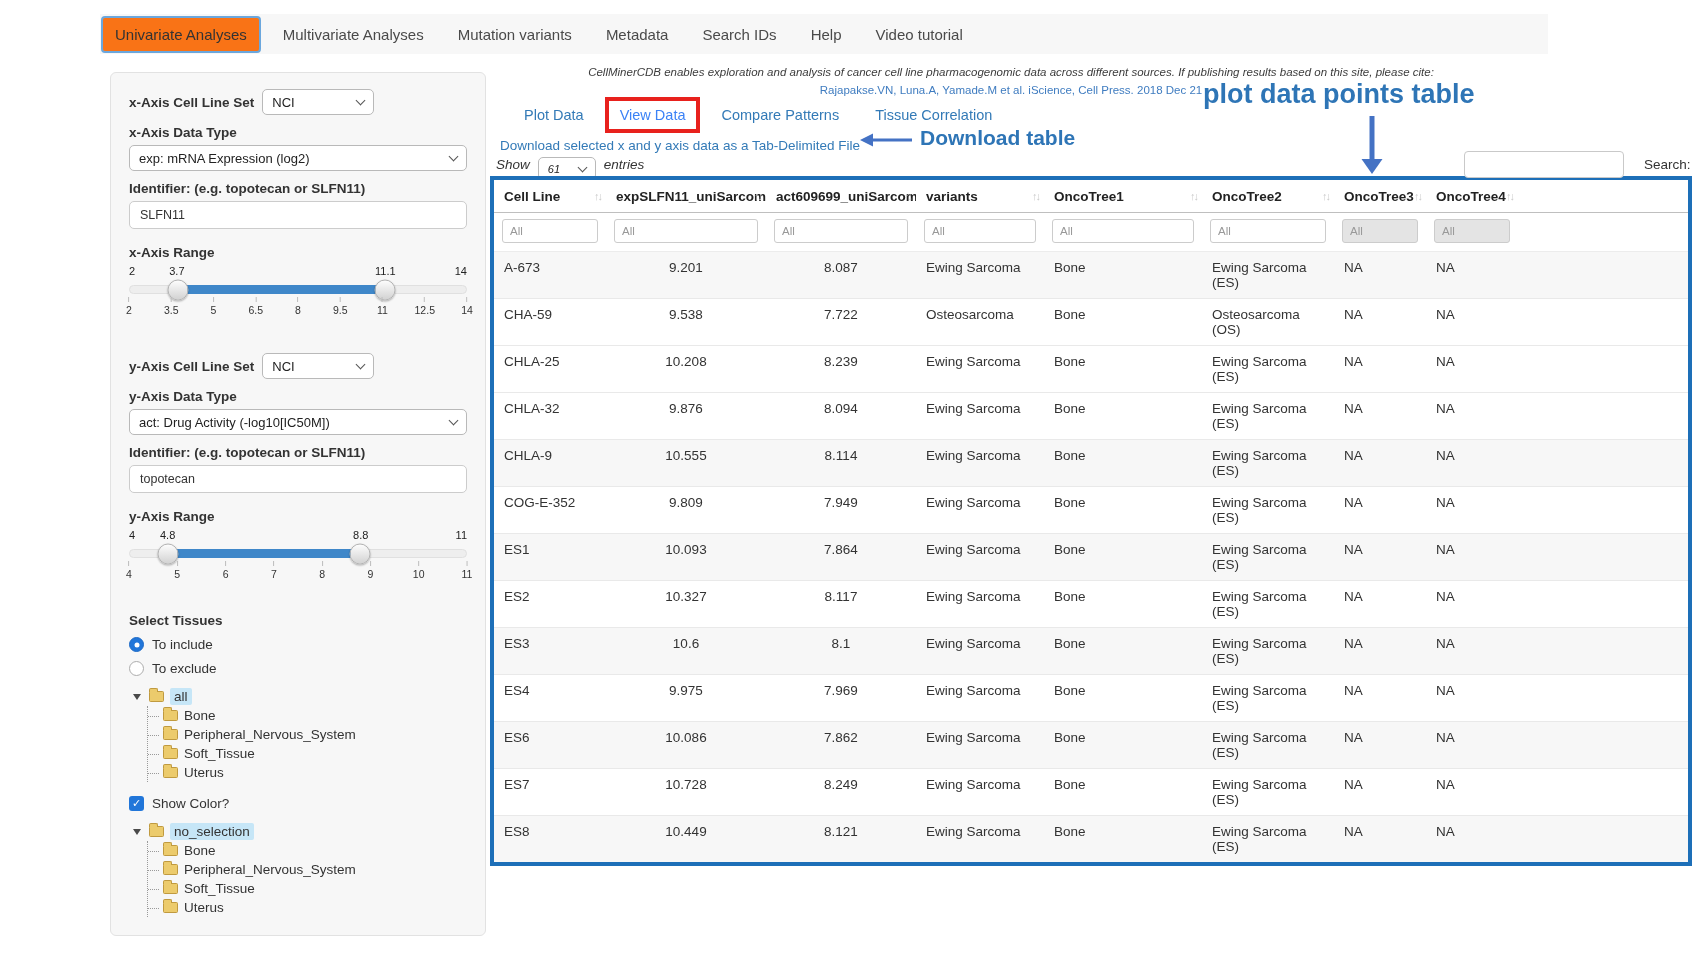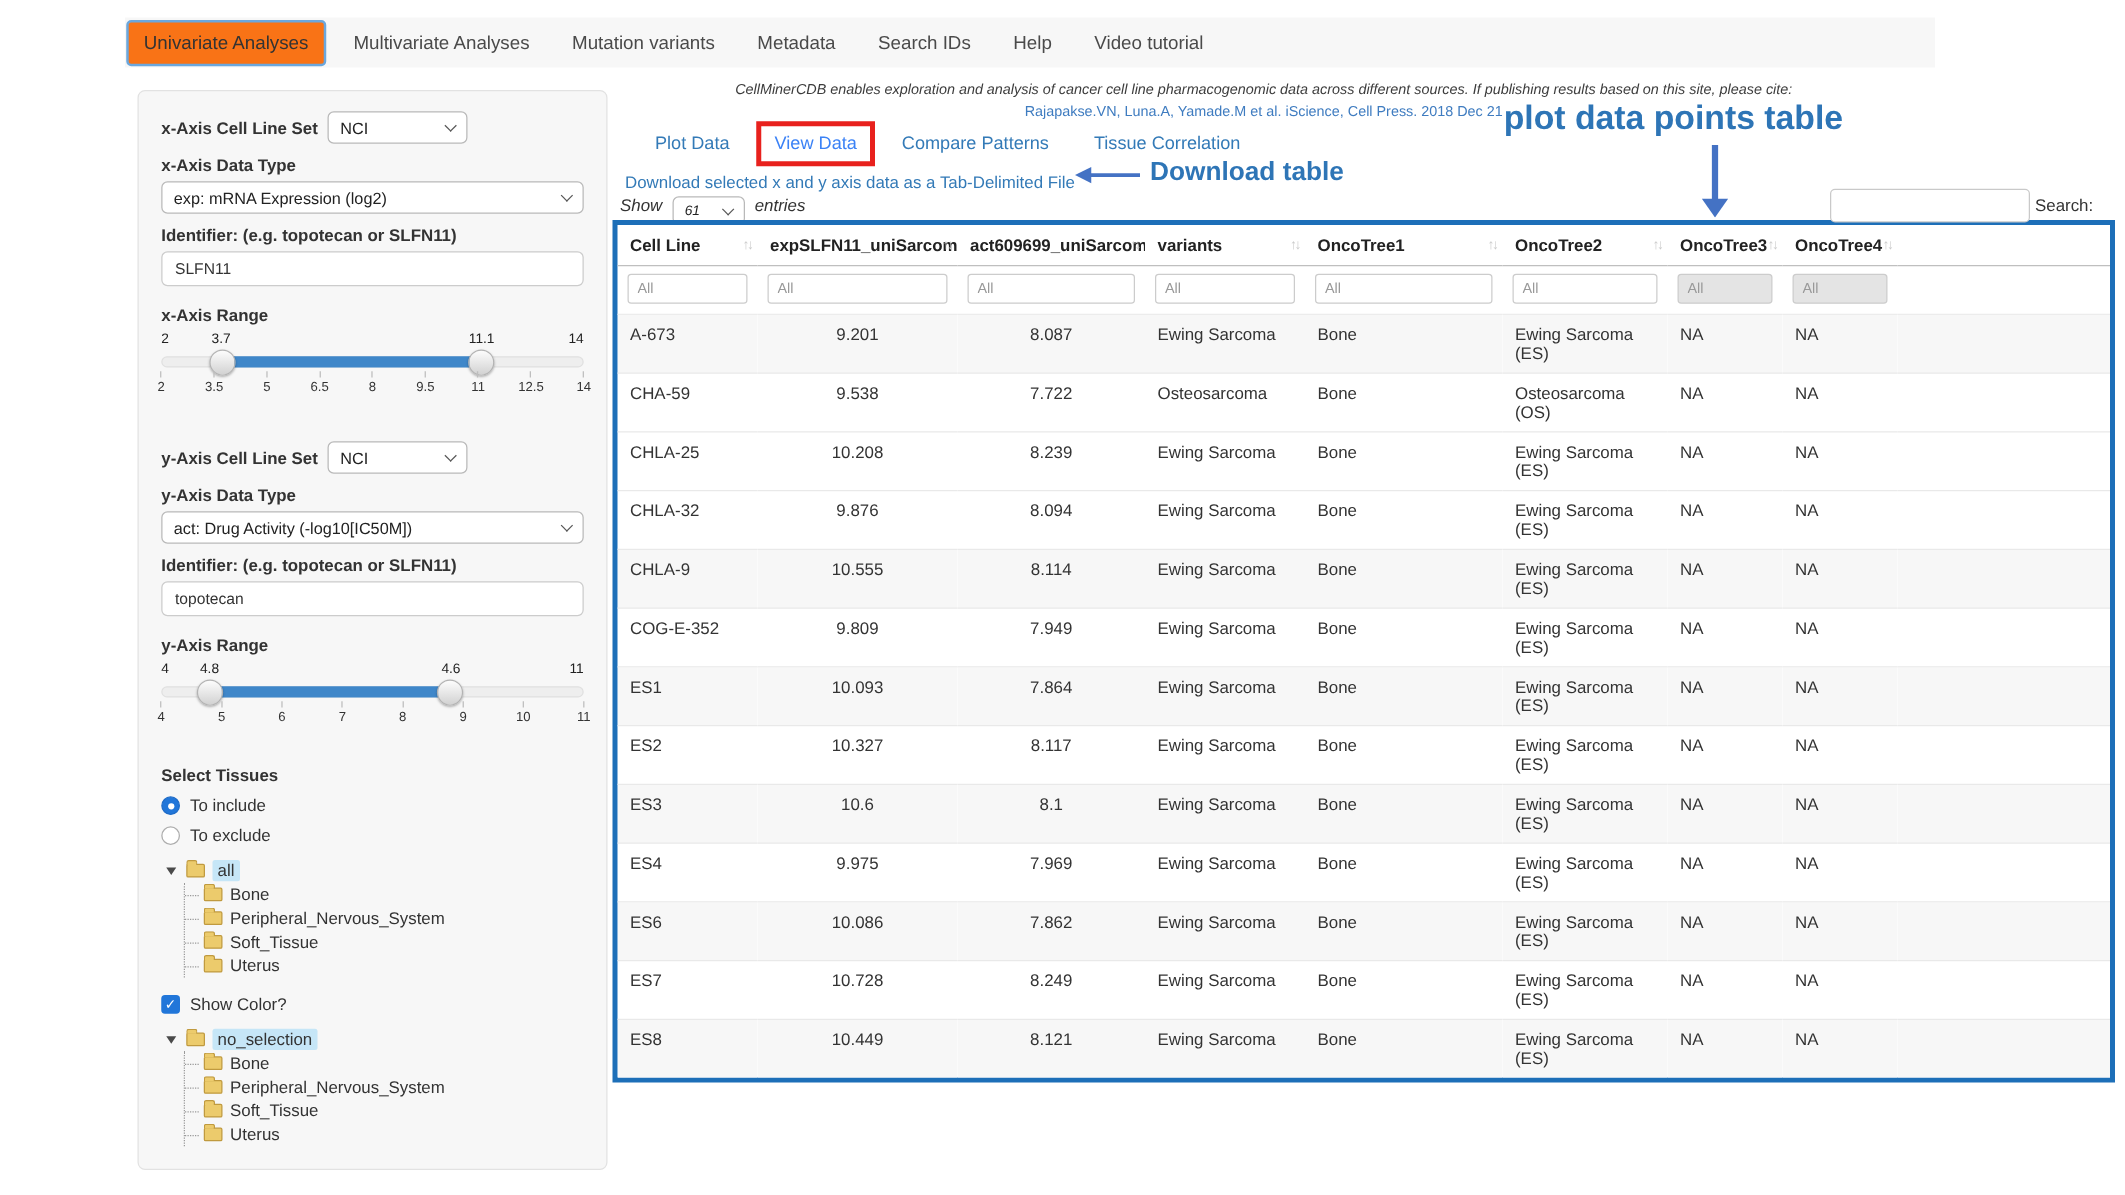--- a/index.html
+++ b/index.html
@@ -77,21 +77,21 @@
   
   .citation  { position:absolute; left:490px; top:66px; width:1042px; text-align:center; font-size:11.5px; color:#3c3c3c;font-style:italic; }
   .citation2 { position:absolute; left:490px; top:84px; width:1042px; text-align:center; font-size:11.5px; color:#3f7cc0; cursor:pointer; }
   .dt-tabs { position:absolute; left:506px; top:104px; display:flex; gap:32px; font-size:14.5px;margin-left:16px; }
   .dtab { color:#337ab7; cursor:pointer; position:relative; padding:3px 2px; white-space:nowrap; }
   .dtab.active { color:#3b82f6; }
   .red-box { position:absolute; left:-13px; right:-13px; top:-7px; bottom:-7px; border:4px solid #e8211d; pointer-events:none; }
   .dl-link { position:absolute; left:500px; top:138px; font-size:13.5px; color:#337ab7; cursor:pointer; }
   .show-row { position:absolute; left:496px; top:157px; display:flex; align-items:flex-start; gap:8px; font-size:13.5px; color:#333;font-style:italic; }
   .entries-select { width:58px; height:23px; font-size:11px; }
-  .search-wrap { position:absolute; left:1448px; top:151px; display:flex; align-items:flex-start; gap:4px;
+  .search-wrap { position:absolute; left:1448px; top:151px; display:flex; align-items:flex-start; gap:20px;
                  font-size:13.5px; color:#333; z-index:5;padding-left:16px; }
   .search-input { width:160px; height:27px; border:1px solid #c9c9c9; border-radius:4px; background:#fff; font-family:inherit; padding:0 8px; }
   .search-wrap label { margin-top:6px; }
   
   .table-wrap { position:absolute; left:490px; top:176px; width:1202px; border:4px solid #1d6fb8; background:#fff; }
   table { width:100%; border-collapse:collapse; table-layout:fixed; font-size:13.5px; color:#333; }
   thead th { text-align:left; font-weight:bold; padding:9px 10px 8px; position:relative;
              border-bottom:1px solid #bfbfbf; color:#222; white-space:nowrap; overflow:hidden; }
   th .sort { position:absolute; right:5px; top:50%; transform:translateY(-50%); color:#cbcbcb;
              font-size:11px; letter-spacing:-2px; font-weight:normal; }
@@ -203,21 +203,21 @@
     <span>act: Drug Activity (-log10[IC50M])</span>
     <span class="chev"></span>
   </div>
   <label class="blabel blk">Identifier: (e.g. topotecan or SLFN11)</label>
   <input class="txt" value="topotecan" style="">
   <label class="blabel blk" style="margin-top:16px">y-Axis Range</label>
   <div class="slider" id="slider-y">
       <div class="sl-labels">
         <span class="edge-l" style="left: 0%;">4</span>
         <span style="left: 11.4286%;">4.8</span>
-        <span style="left: 68.5714%;">4.6</span>
+        <span style="left: 68.5714%;">8.8</span>
         <span class="edge-r" style="left: 100%;">11</span>
       </div>
       <div class="sl-track">
         <div class="sl-bar" style="left: 11.4286%; width: 57.1429%;"></div>
         <div class="sl-handle" style="left: 11.4286%;"></div>
         <div class="sl-handle" style="left: 68.5714%;"></div>
       </div>
       <div class="sl-ticks">
         <div class="sl-tick" style="left: 0%;">
           <i></i>

